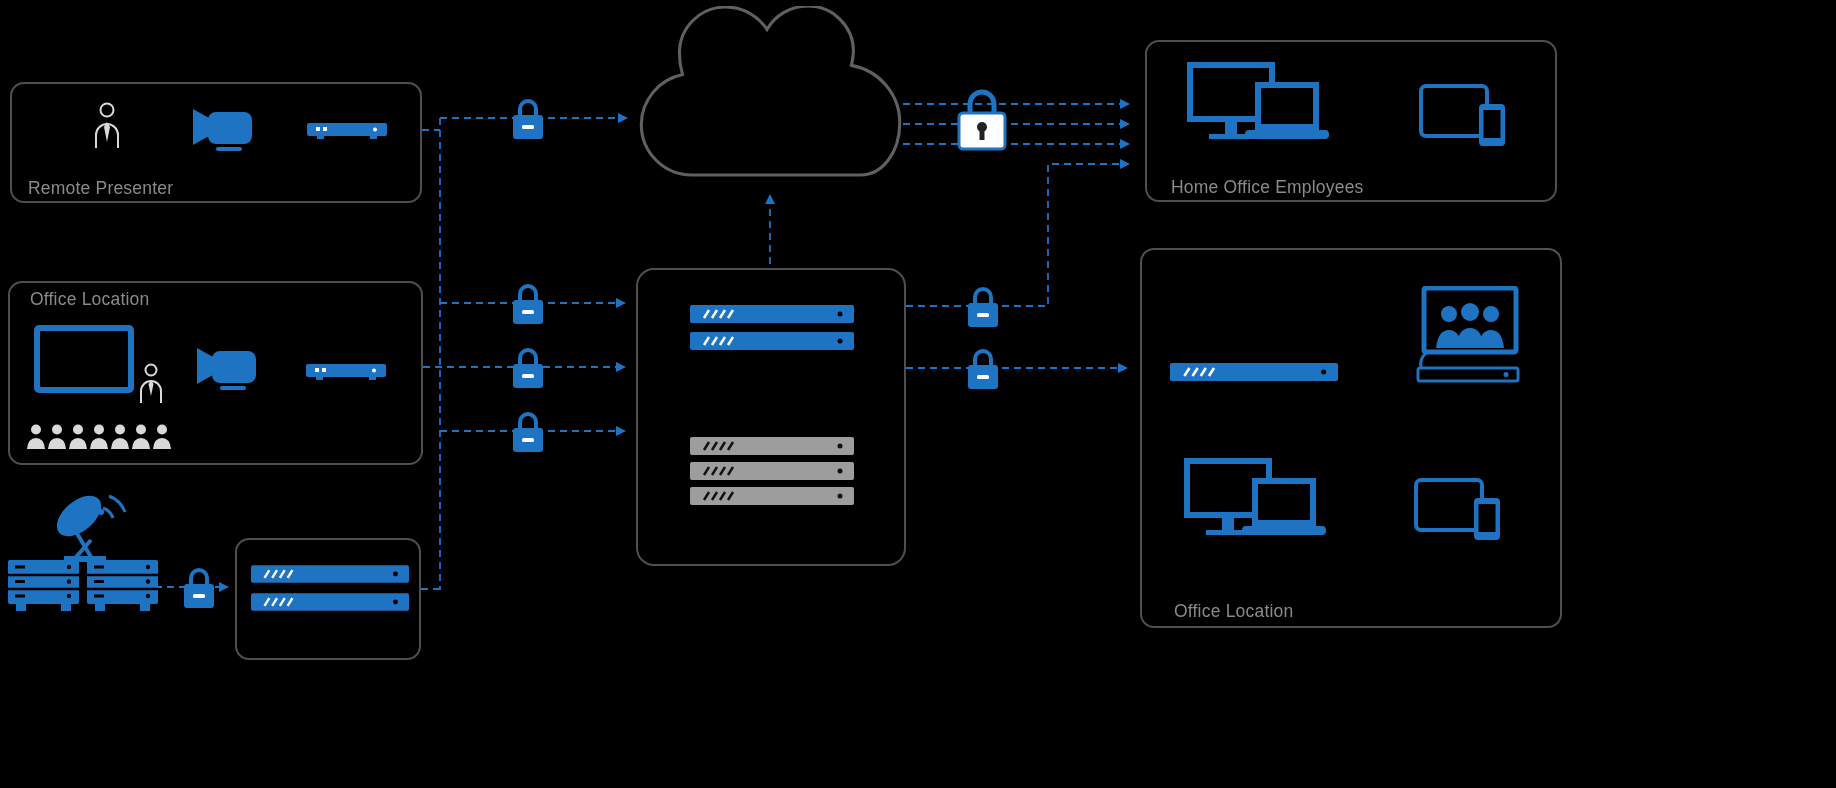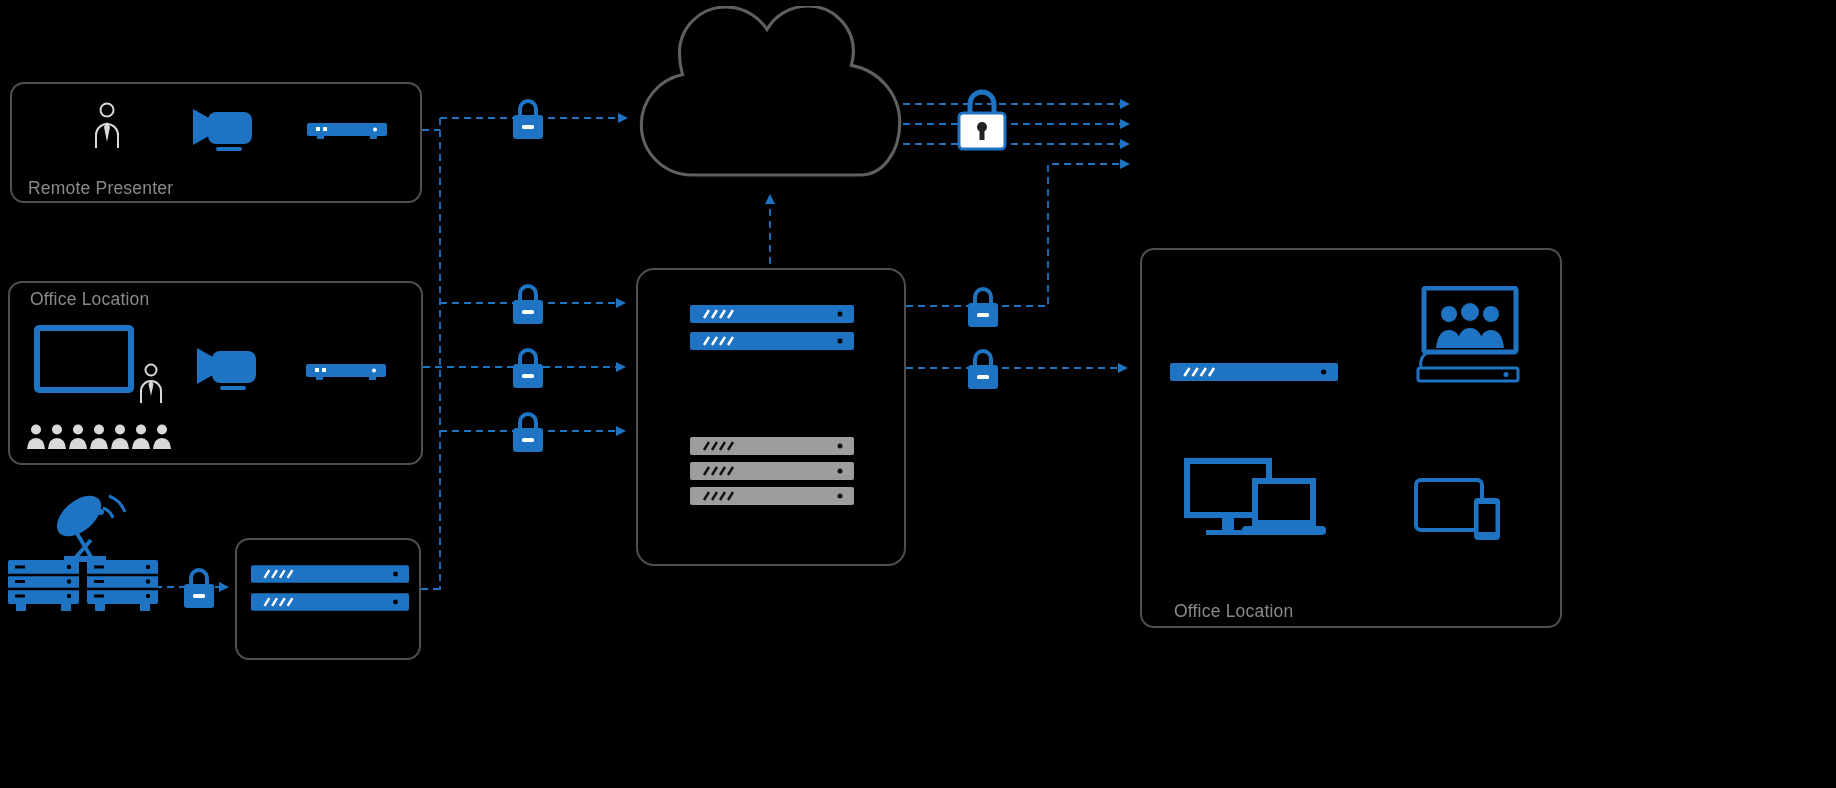--- a/index.html
+++ b/index.html
@@ -327,20 +327,41 @@
     </svg>
   </div>
   <div class="icon" style="left:964px;top:344px;">
     <svg width="38" height="48" viewBox="0 0 38 48">
       <path d="M11 22 V15 a8 8 0 0 1 16 0 V22" fill="none" stroke="#1E73C2" stroke-width="4"></path>
       <rect x="4" y="21" width="30" height="24" rx="3" fill="#1E73C2"></rect>
       <rect x="13" y="31" width="12" height="4" rx="1.5" fill="#fff"></rect>
     </svg>
   </div>
 
+  <div class="group-box" style="left:1145px;top:40px;width:412px;height:162px;">
+    <div class="icon" style="left:40px;top:20px;">
+      <svg width="150" height="92" viewBox="0 0 150 92">
+        <rect x="0" y="0" width="88" height="60" fill="#1E73C2"></rect>
+        <rect x="6" y="6" width="76" height="48" fill="#000"></rect>
+        <rect x="38" y="60" width="12" height="12" fill="#1E73C2"></rect>
+        <rect x="22" y="72" width="44" height="5" fill="#1E73C2"></rect>
+        <rect x="68" y="20" width="64" height="48" fill="#1E73C2"></rect>
+        <rect x="74" y="26" width="52" height="36" fill="#000"></rect>
+        <rect x="58" y="68" width="84" height="9" rx="4" fill="#1E73C2"></rect>
+      </svg>
+    </div>
+    <div class="icon" style="left:272px;top:42px;">
+      <svg width="90" height="64" viewBox="0 0 90 64">
+        <rect x="2" y="2" width="66" height="50" rx="5" fill="#000" stroke="#1E73C2" stroke-width="4"></rect>
+        <rect x="60" y="20" width="26" height="42" rx="4" fill="#1E73C2"></rect>
+        <rect x="64.5" y="26" width="17" height="28" fill="#000"></rect>
+      </svg>
+    </div>
+    <div class="group-label" style="left:24px;bottom:2px;">Home Office Employees</div>
+  </div>
 
   <div class="group-box" style="left:1140px;top:248px;width:422px;height:380px;">
     <div class="icon" style="left:28px;top:112px;">
       <svg width="168" height="20" viewBox="0 0 164 20" preserveAspectRatio="none">
         <rect x="0" y="1" width="164" height="18" rx="2" fill="#1E73C2"></rect>
         <g stroke="#fff" stroke-width="2.5">
             <line x1="14" y1="14" x2="19" y2="6"></line>
             <line x1="22" y1="14" x2="27" y2="6"></line>
             <line x1="30" y1="14" x2="35" y2="6"></line>
             <line x1="38" y1="14" x2="43" y2="6"></line>

